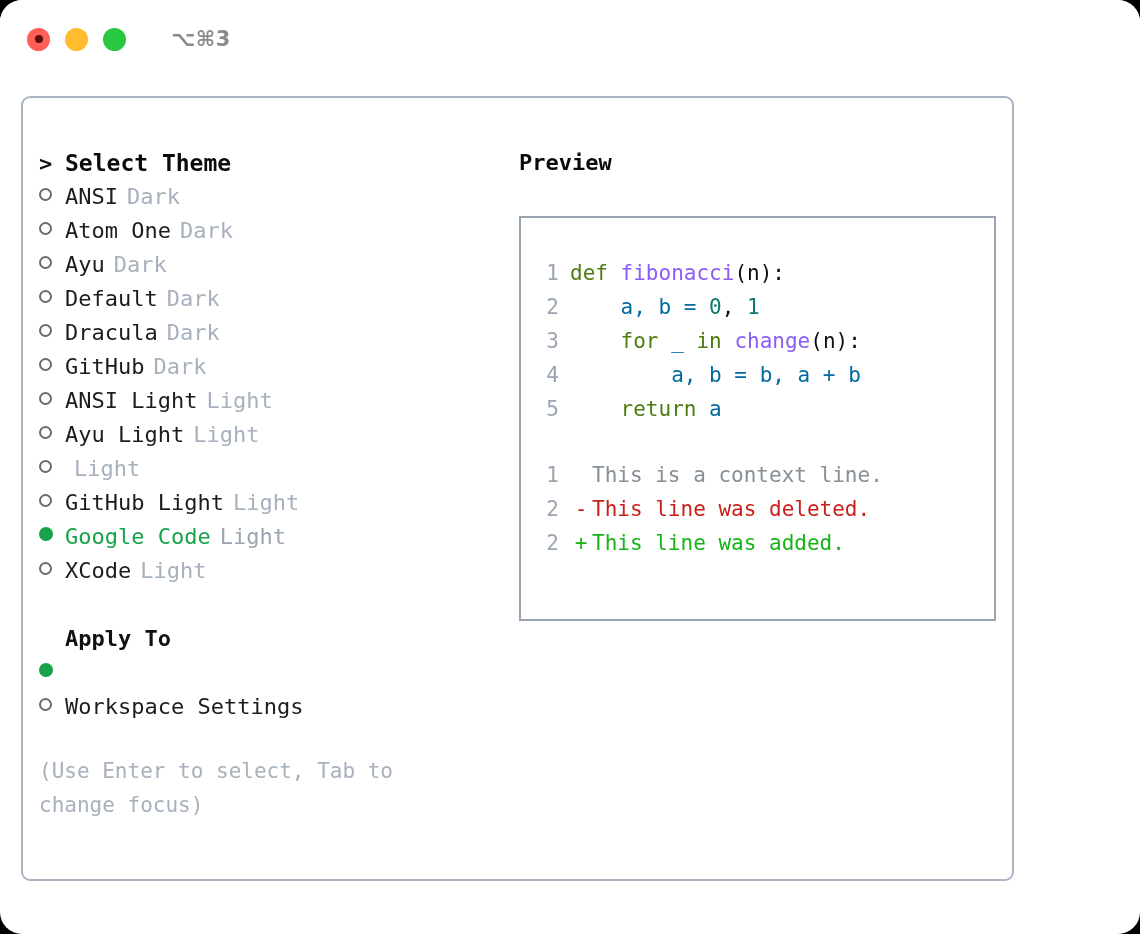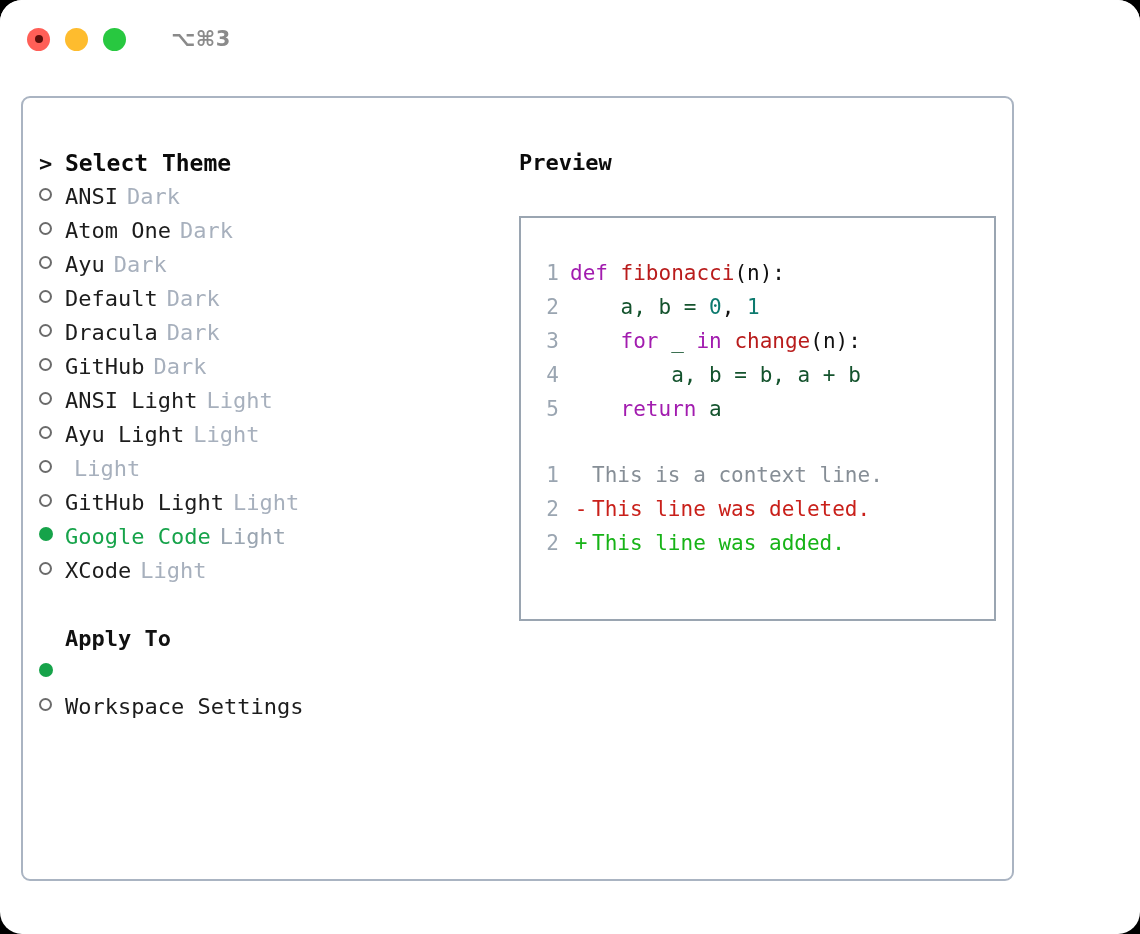--- a/index.html
+++ b/index.html
@@ -172,25 +172,25 @@
   }
   .gutter {
     width: 30px;
     flex: 0 0 30px;
     text-align: right;
     color: #9aa5b1;
     padding-right: 11px;
   }
   .code-text { white-space: pre; }
 
-  .tok-kw   { color: #a21caf; }
-  .tok-fn   { color: #b91c1c; }
+  .tok-kw   { color: #4d7c0f; }
+  .tok-fn   { color: #8b5cf6; }
   .tok-num  { color: #0d7a6e; }
   .tok-pun  { color: #101010; }
-  .tok-var  { color: #14532d; }
+  .tok-var  { color: #0369a1; }
 
   .diff-gap { height: 32px; }
   .diff-ctx { color: #868e96; }
   .diff-del { color: #c9201a; }
   .diff-add { color: #17b317; }
   .diff-mark {
     display: inline-block;
     width: 22px;
     flex: 0 0 22px;
     text-align: center;
@@ -243,20 +243,21 @@
         <div class="row">
           <span class="marker"></span>
           <span class="section-head">Apply To</span>
         </div>
 
         <div id="apply-items">
             <div class="row"><span class="marker"><span class="radio-filled"></span></span></div>
             <div class="row"><span class="marker"><span class="radio-outer"></span></span><span class="label">Workspace Settings</span></div>
           </div>
 
+        <div class="hint">(Use Enter to select, Tab to change focus)</div>
       </div>
 
       <div class="col-right">
         <div class="preview-title">Preview</div>
 
         <div class="preview-box">
           <div id="code-block">
               <div class="code-line"><span class="gutter">1</span><span class="code-text"><span class="tok-kw">def </span><span class="tok-fn">fibonacci</span><span class="tok-pun">(n):</span></span></div>
               <div class="code-line"><span class="gutter">2</span><span class="code-text"><span class="tok-var">    a, b = </span><span class="tok-num">0</span><span class="tok-pun">, </span><span class="tok-num">1</span></span></div>
               <div class="code-line"><span class="gutter">3</span><span class="code-text"><span class="tok-var">    </span><span class="tok-kw">for</span><span class="tok-var"> _ </span><span class="tok-kw">in</span><span class="tok-var"> </span><span class="tok-fn">change</span><span class="tok-pun">(n):</span></span></div>

